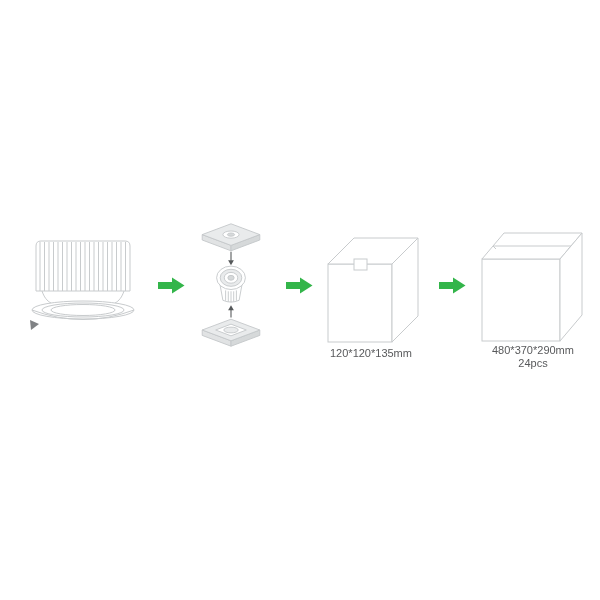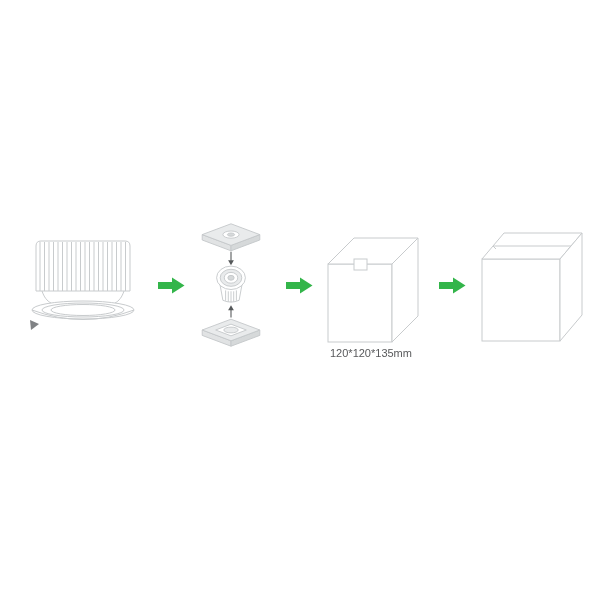--- a/index.html
+++ b/index.html
@@ -132,14 +132,18 @@
         <rect x="2" y="30" width="78" height="82"></rect>
         <polygon points="2,30 24,4 102,4 80,30"></polygon>
         <polygon points="80,30 102,4 102,86 80,112"></polygon>
         <path d="M13 17 L91 17 M13 17 L16 20 M91 17 L88 20" fill="none"></path>
       </g>
     </svg>
   </div>
 
   <div class="dim-label pos-box-label">120*120*135mm</div>
 
+  <div class="dim-label pos-carton-label">
+    <div>480*370*290mm</div>
+    <div>24pcs</div>
+  </div>
 
 </div>
 
 </body></html>

